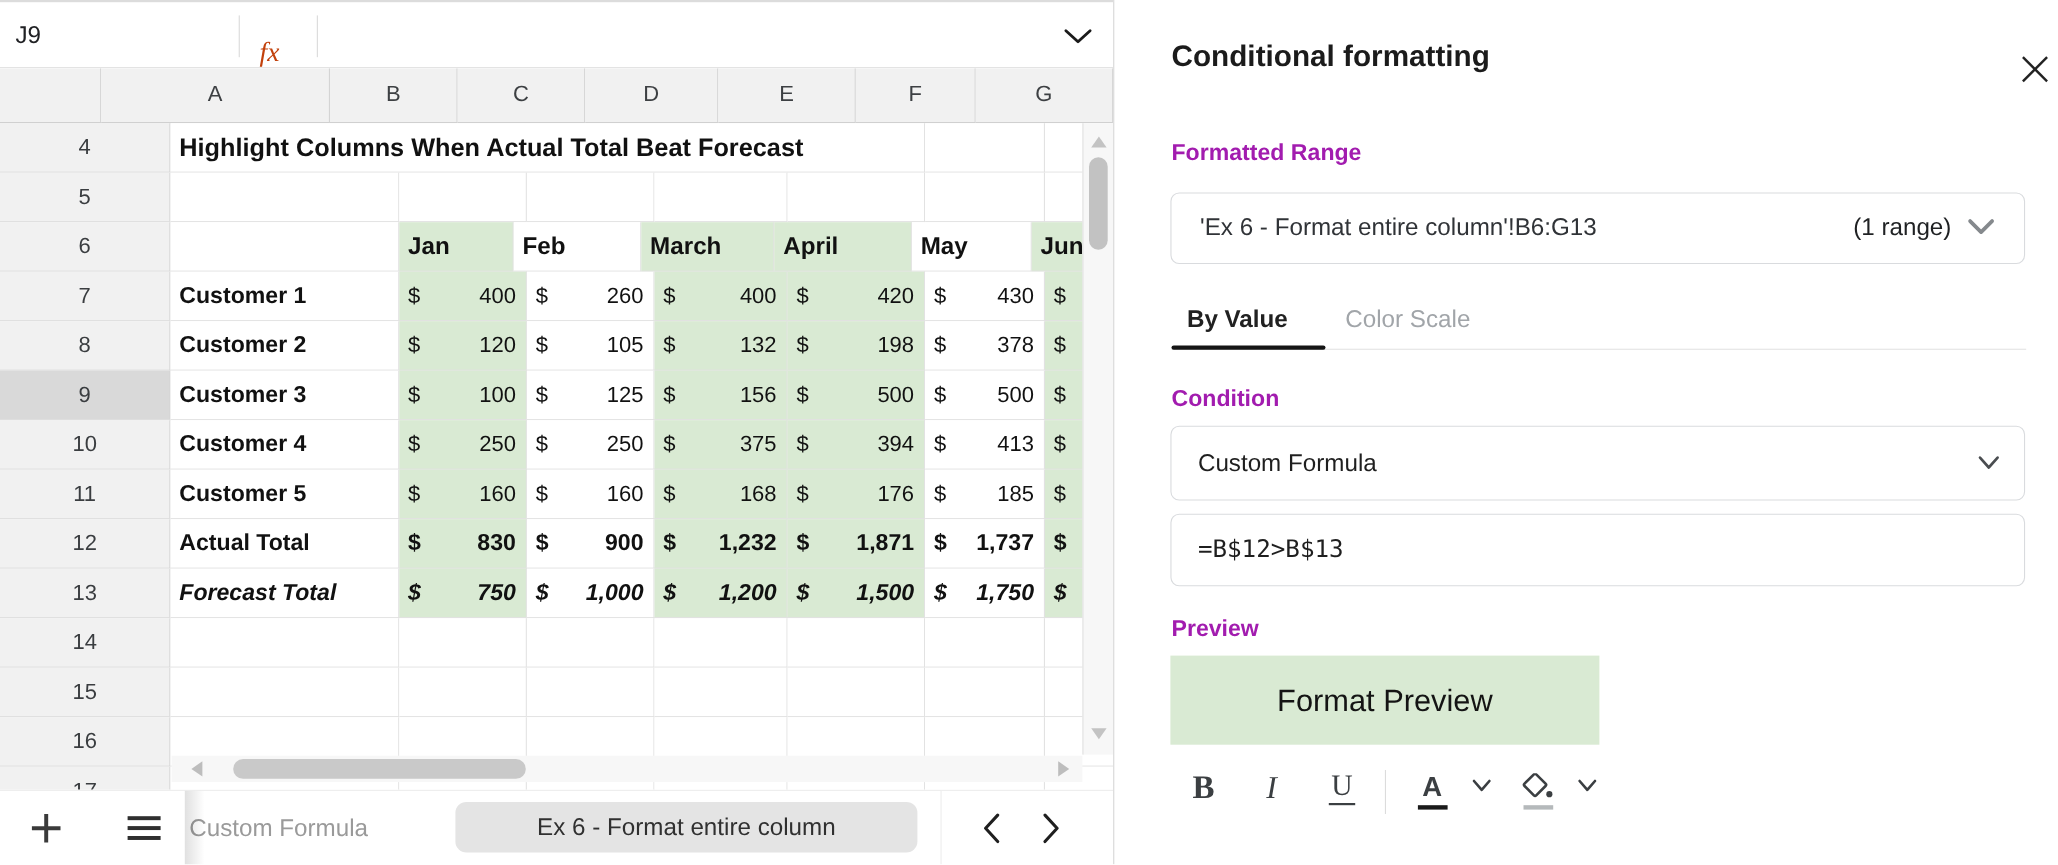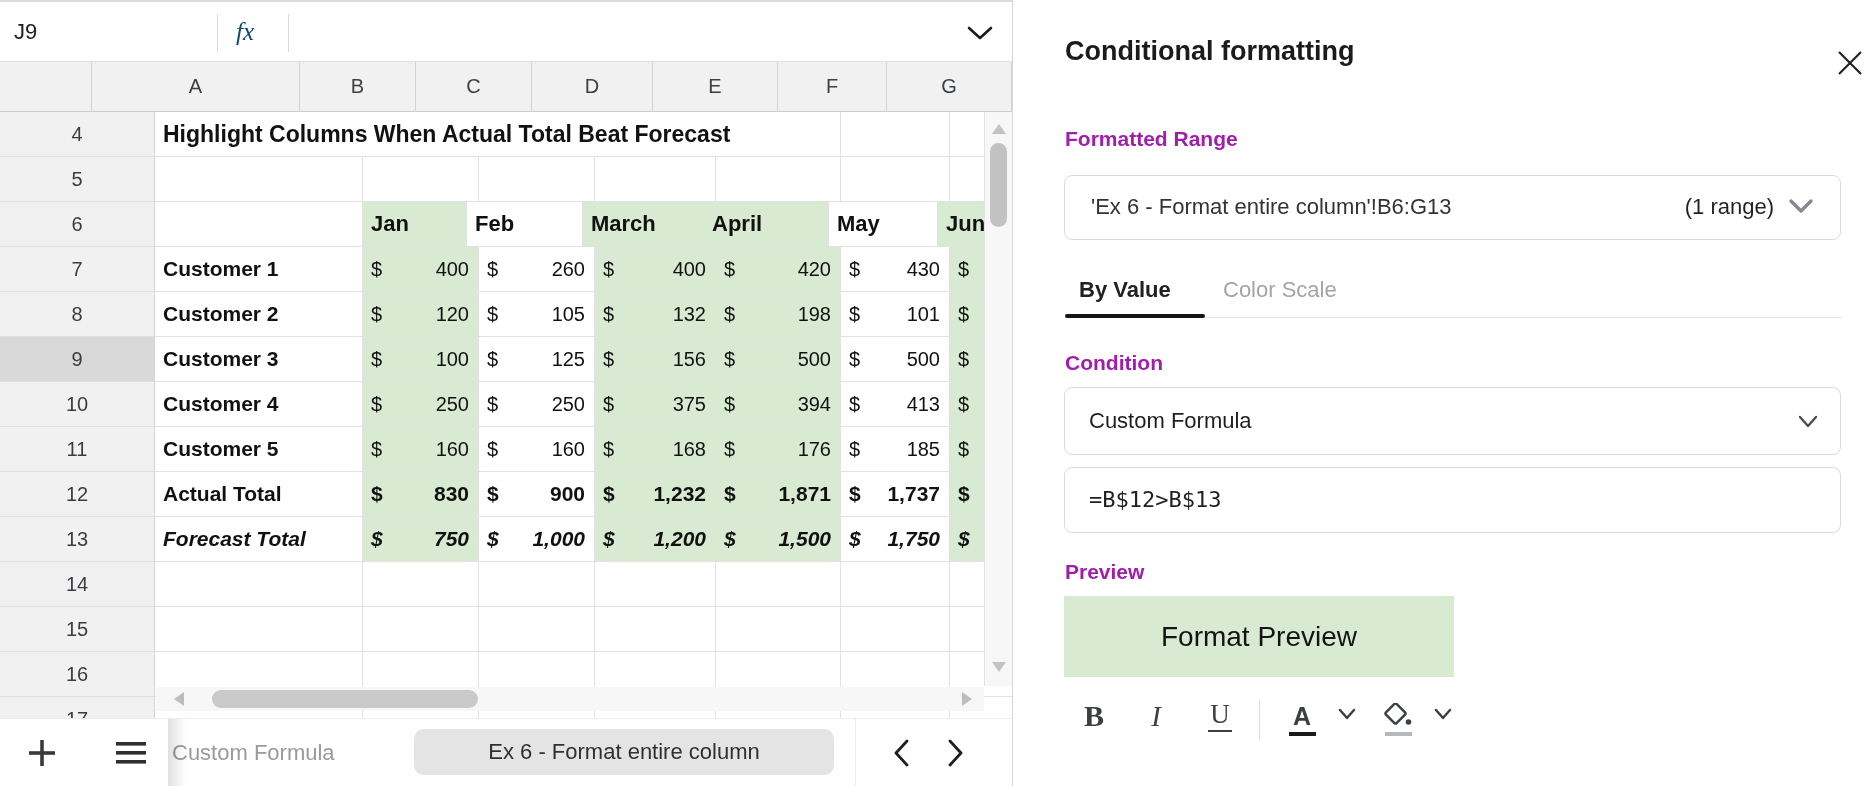--- a/index.html
+++ b/index.html
@@ -6,22 +6,22 @@
   html,body { background:#fff; }
   body { font-family:"Liberation Sans", sans-serif; }
   .screen { position:relative; width:1871px; height:786px; overflow:hidden; background:#fff; }
 
   
   .fbar { position:absolute; left:0; top:0; width:1012px; height:62px; background:#fff;
           border-top:2px solid #dcdcdc; border-bottom:1px solid #e0e0e0; }
   .namebox { position:absolute; left:14px; top:0; height:60px; display:flex; align-items:center;
              font-size:22px; color:#202124; }
   .fdiv { position:absolute; top:12px; width:1px; height:38px; background:#dadada; }
-  .fx { position:absolute; left:236px; top:0; height:60px; display:flex; align-items:center;
-        font-family:"Liberation Serif", serif; font-style:italic; font-size:25px; color:#0c4a6e; }
+  .fx { position:absolute; left:236px; top:16px; height:60px; display:flex; align-items:center;
+        font-family:"Liberation Serif", serif; font-style:italic; font-size:25px; color:#c2410c; }
   .fchev { position:absolute; left:966px; top:22px; }
 
   
   .grid { position:absolute; left:0; top:62px; width:1012px; height:656px; overflow:hidden; background:#fff; }
   .gh { display:flex; height:50px; }
   .corner { width:155px; background:#f1f1f1; border-right:1px solid #d4d4d4; border-bottom:1px solid #cccccc; }
   .colh { background:#f1f1f1; border-right:1px solid #d4d4d4; border-bottom:1px solid #cccccc;
           display:flex; align-items:center; justify-content:center; font-size:20px; color:#3d4043; flex:none; }
   .row { display:flex; height:45px; width:1075px; }
   .rn { width:155px; flex:none; background:#f1f1f1; border-right:1px solid #d4d4d4; border-bottom:1px solid #dedede;
@@ -201,21 +201,21 @@
           <div class="cell money green" style="width: 121px;">
             <span>$</span>
             <span>132</span>
           </div>
           <div class="cell money green" style="width: 125px;">
             <span>$</span>
             <span>198</span>
           </div>
           <div class="cell money" style="width: 109px;">
             <span>$</span>
-            <span>101</span>
+            <span>378</span>
           </div>
           <div class="cell money green" style="width: 125px;">
             <span>$</span>
             <span></span>
           </div>
         </div>
         <div class="row">
           <div class="rn sel">9</div>
           <div class="cell labelcell" style="width: 208px;">Customer 3</div>
           <div class="cell money green" style="width: 116px;">

